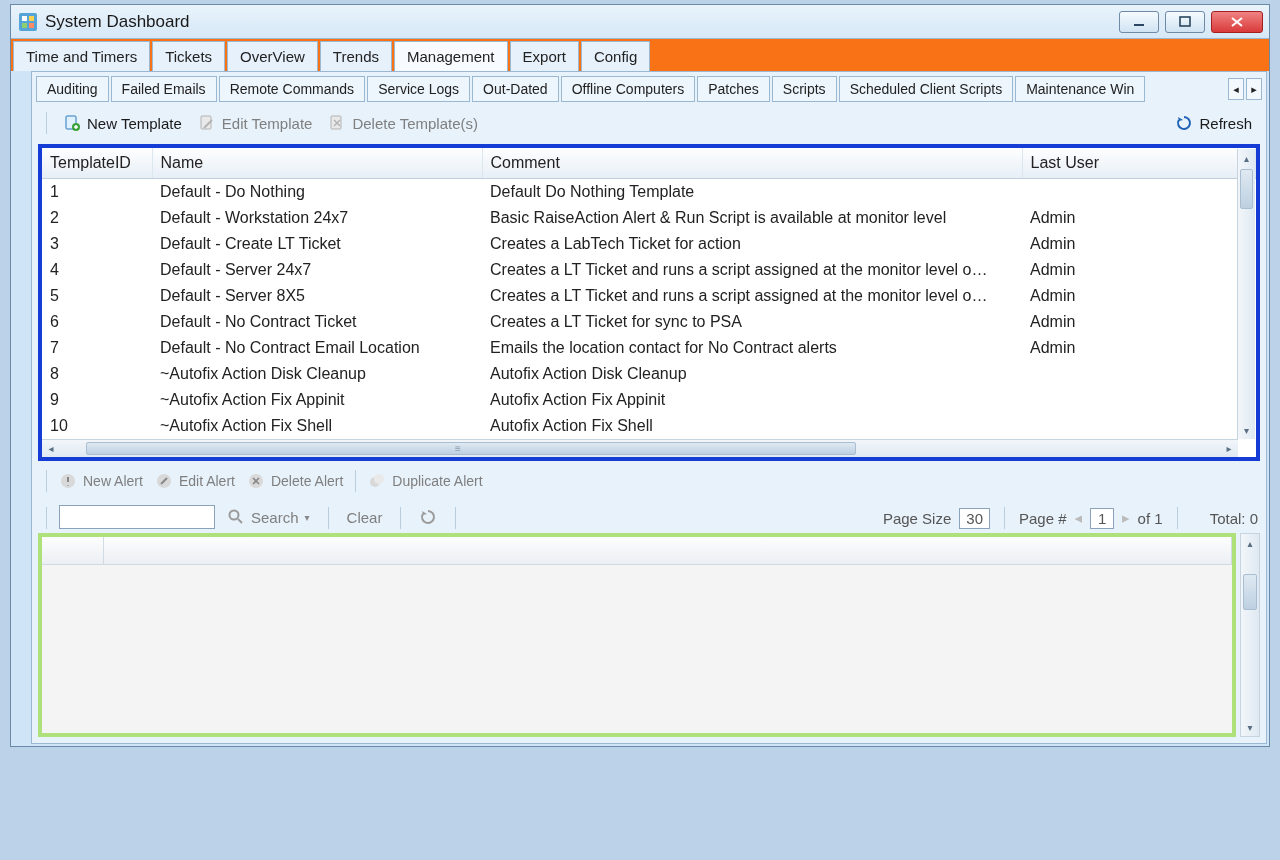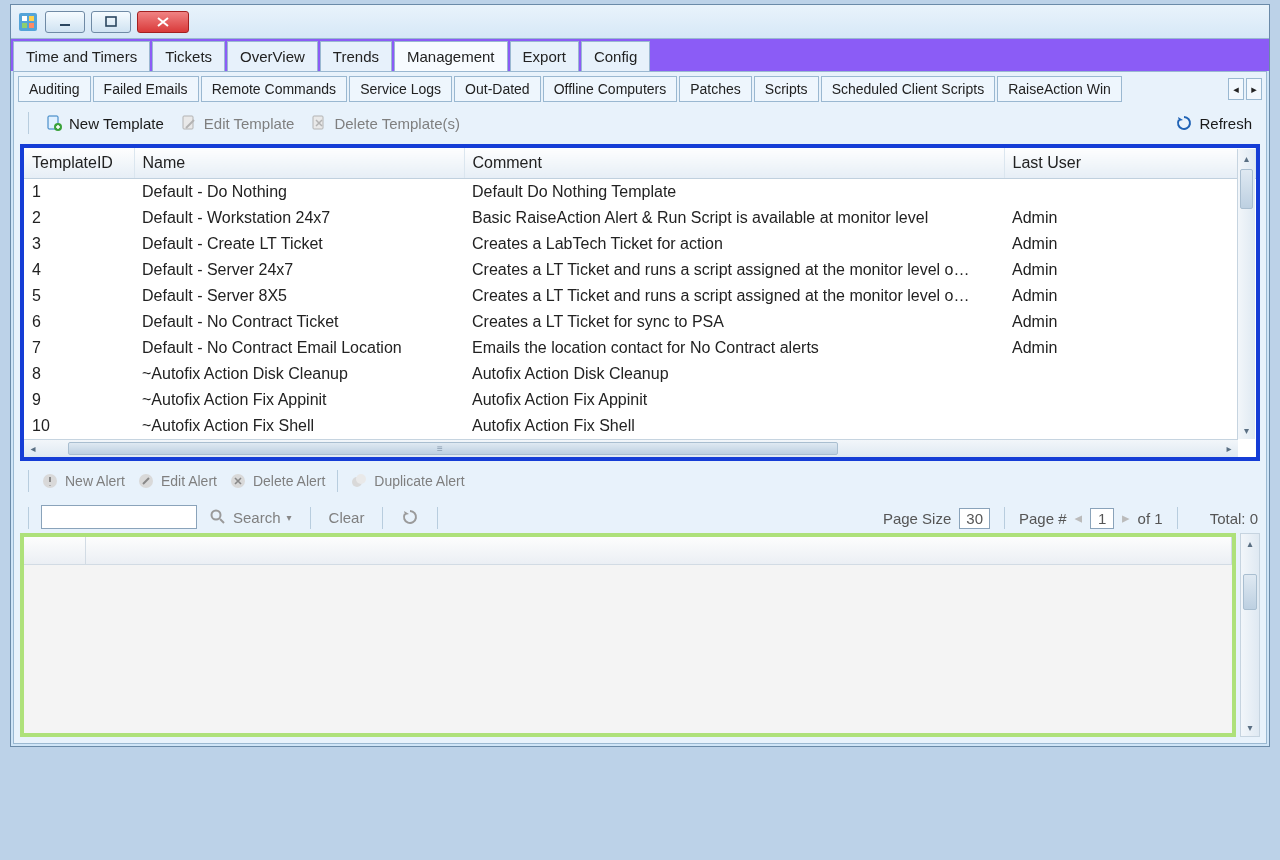--- a/index.html
+++ b/index.html
@@ -6,25 +6,25 @@
   html, body { width: 1280px; height: 860px; font-family: "Segoe UI", Tahoma, sans-serif; font-size: 14px; background:#bcd2e8; color:#222; }
   .window { width: 1260px; margin: 4px auto; background:#cfe5f7; border:1px solid #6a8aa8; }
   
   .titlebar { display:flex; align-items:center; height:34px; background:linear-gradient(#e9f3fb,#d6e8f7); border-bottom:1px solid #9ab8d1; }
   .titlebar .app-icon { width:18px; height:18px; margin:0 8px; }
   .titlebar .title { font-size:17px; color:#1a1a1a; flex:1; }
   .wbtns { display:flex; gap:6px; margin-right:6px; }
   .wbtn { width:40px; height:22px; border:1px solid #6f8aa5; border-radius:3px; background:linear-gradient(#f5fbff,#d0e3f2); display:flex; align-items:center; justify-content:center; font-size:12px; cursor:default; }
   .wbtn.close { background:linear-gradient(#f08383,#d93a3a); border-color:#a32020; color:#fff; width:52px; }
   
-  .tabstrip { display:flex; padding:2px 2px 0 2px; background:#8b5cf6; }
+  .tabstrip { display:flex; padding:2px 2px 0 2px; background:#f97316; }
   .tab { padding:6px 12px; border:1px solid #9ab8d1; border-bottom:none; background:#e7f1fb; margin-right:2px; color:#222; cursor:default; font-size:15px; }
   .tab.active { background:#f7fbff; font-weight:500; position:relative; z-index:2; }
   
-  .content { background:#e8f2fb; border:1px solid #9ab8d1; margin:0 2px 2px 2px; padding:4px; }
+  .content { background:#e8f2fb; border:1px solid #9ab8d1; margin:0 2px 2px 20px; padding:4px; }
   
   .subtabs-wrap { display:flex; align-items:center; }
   .subtabs { display:flex; flex:1; overflow:hidden; }
   .subtab { padding:4px 10px; border:1px solid #9ab8d1; background:#eef6fd; margin-right:2px; white-space:nowrap; font-size:14px; cursor:default; }
   .scrollbtn { width:16px; height:22px; border:1px solid #9ab8d1; background:#f2f8fd; display:flex; align-items:center; justify-content:center; font-size:11px; margin-left:2px; cursor:default; }
   
   .toolbar { display:flex; align-items:center; height:34px; margin-top:4px; gap:4px; padding:0 4px; }
   .sep { width:1px; height:22px; background:#b8cdde; margin:0 6px; }
   .tbtn { display:flex; align-items:center; gap:6px; padding:3px 6px; color:#1a1a1a; font-size:15px; cursor:default; }
   .tbtn.disabled { color:#7f7f7f; }
@@ -72,20 +72,21 @@
   <div class="titlebar">
     <span class="app-icon">
       <svg viewBox="0 0 18 18">
           <rect width="18" height="18" rx="2" fill="#54a4d8"></rect>
           <rect x="3" y="3" width="5" height="5" fill="#fff"></rect>
           <rect x="10" y="3" width="5" height="5" fill="#ffd24d"></rect>
           <rect x="3" y="10" width="5" height="5" fill="#8ed06f"></rect>
           <rect x="10" y="10" width="5" height="5" fill="#ff8a65"></rect>
         </svg>
     </span>
+    <span class="title">System Dashboard</span>
     <div class="wbtns">
       <div class="wbtn">
         <svg width="14" height="10">
             <rect x="2" y="7" width="10" height="2" fill="#2b4660"></rect>
           </svg>
       </div>
       <div class="wbtn">
         <svg width="14" height="12">
             <rect x="2" y="1" width="10" height="9" fill="none" stroke="#2b4660" stroke-width="1.6"></rect>
           </svg>
@@ -114,21 +115,21 @@
       <div class="subtabs" id="subtabs">
           <div class="subtab">Auditing</div>
           <div class="subtab">Failed Emails</div>
           <div class="subtab">Remote Commands</div>
           <div class="subtab">Service Logs</div>
           <div class="subtab">Out-Dated</div>
           <div class="subtab">Offline Computers</div>
           <div class="subtab">Patches</div>
           <div class="subtab">Scripts</div>
           <div class="subtab">Scheduled Client Scripts</div>
-          <div class="subtab">RaiseAction Win</div>
+          <div class="subtab">Maintenance Win</div>
         </div>
       <div class="scrollbtn">◂</div>
       <div class="scrollbtn">▸</div>
     </div>
 
     <div class="toolbar">
       <span class="sep"></span>
       <div class="tbtn">
         <span class="ico">
           <svg viewBox="0 0 18 18">

